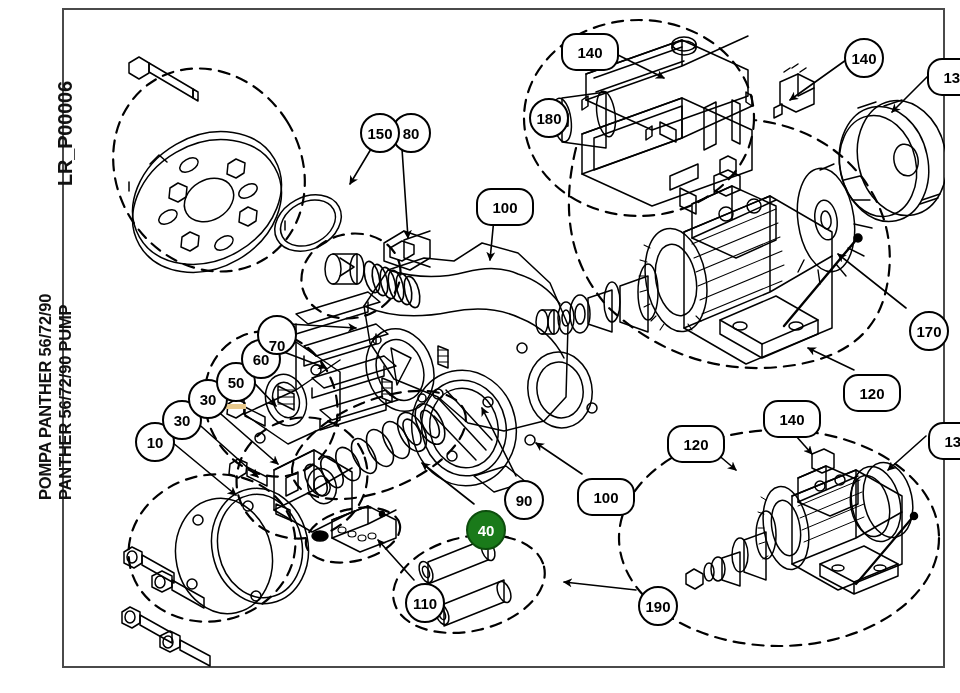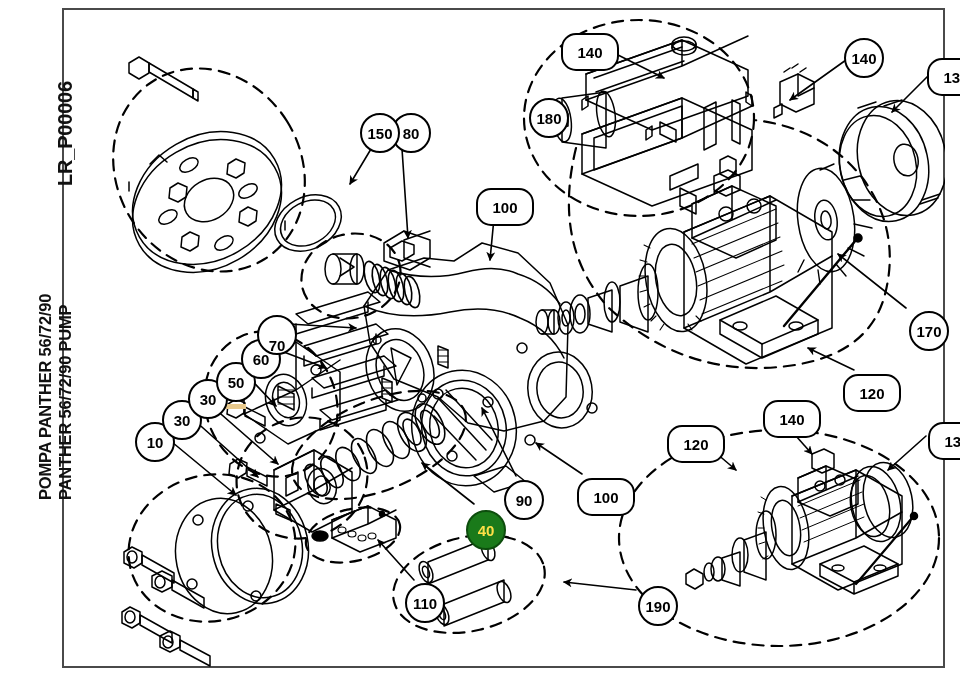--- a/index.html
+++ b/index.html
@@ -90,21 +90,21 @@
     width:40px; height:40px;
     border-radius:50%;
   }
   .callout.pill {
     width:58px; height:38px;
     border-radius:15px;
   }
   .callout.hl {
     background:#1a7a1a;
     border-color:#0d4d0d;
-    color:#fde047;
+    color:#ffffff;
   }
 
   
   #mark-30 {
     position:absolute;
     left:160px; top:396px;
     width:22px; height:5px;
     background:#e8c98c;
     z-index:5;
   }

